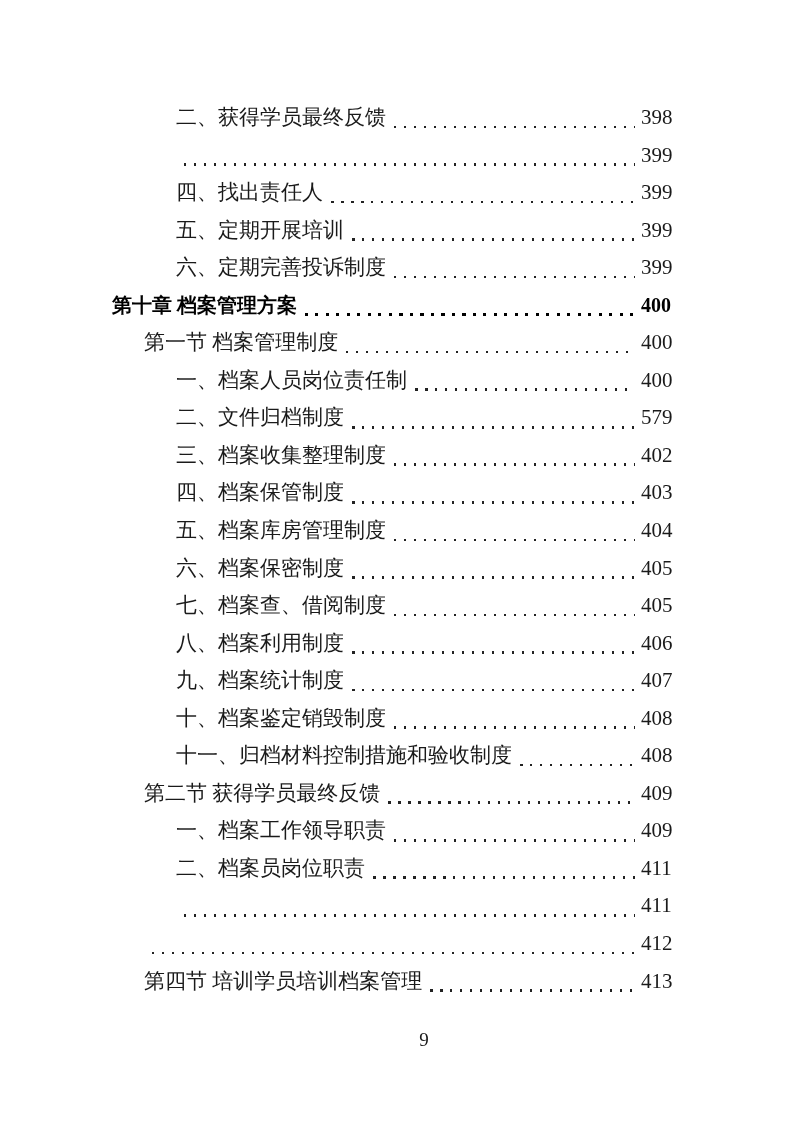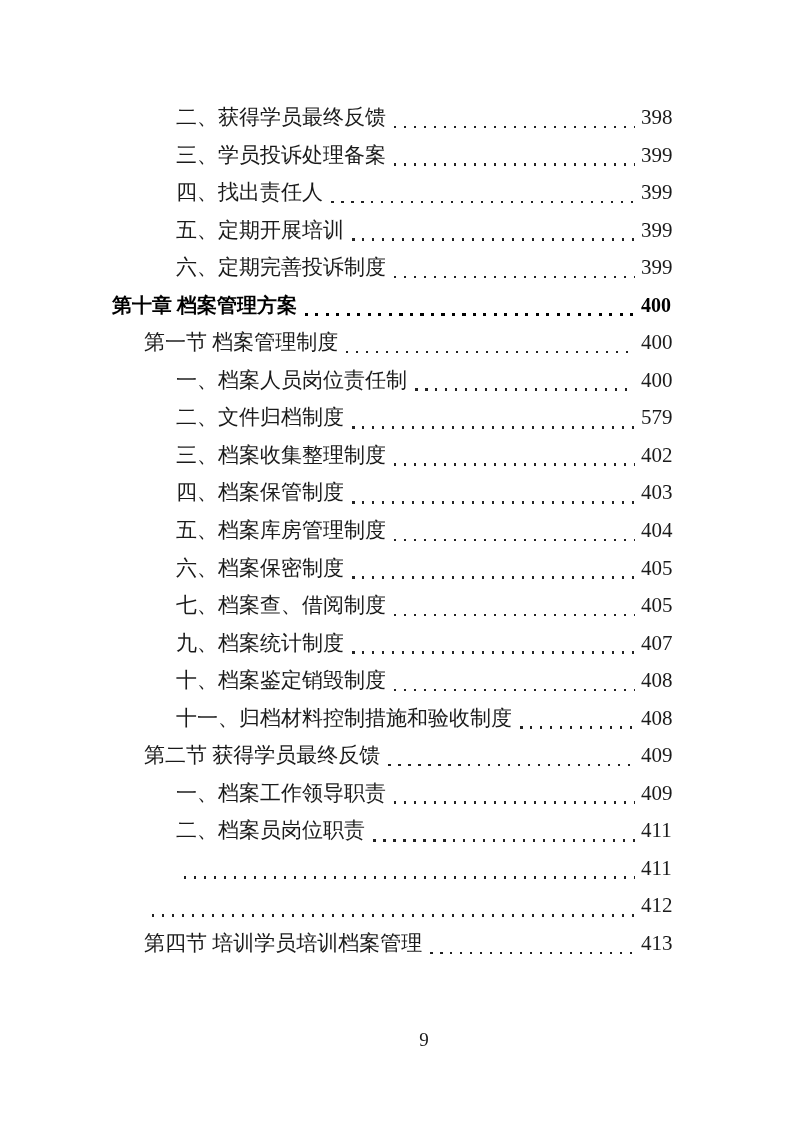--- a/index.html
+++ b/index.html
@@ -67,21 +67,20 @@
 </head>
 <body>
 
 <div class="toc">
     <div class="toc-row level-item">
     <span class="toc-title">二、获得学员最终反馈</span>
     <span class="toc-dots"></span>
     <span class="toc-page">398</span>
   </div>
     <div class="toc-row level-item">
-    <span class="toc-title">三、学员投诉处理备案</span>
     <span class="toc-dots"></span>
     <span class="toc-page">399</span>
   </div>
     <div class="toc-row level-item">
     <span class="toc-title">四、找出责任人</span>
     <span class="toc-dots"></span>
     <span class="toc-page">399</span>
   </div>
     <div class="toc-row level-item">
     <span class="toc-title">五、定期开展培训</span>
@@ -132,20 +131,25 @@
     <span class="toc-title">六、档案保密制度</span>
     <span class="toc-dots"></span>
     <span class="toc-page">405</span>
   </div>
     <div class="toc-row level-item">
     <span class="toc-title">七、档案查、借阅制度</span>
     <span class="toc-dots"></span>
     <span class="toc-page">405</span>
   </div>
     <div class="toc-row level-item">
+    <span class="toc-title">八、档案利用制度</span>
+    <span class="toc-dots"></span>
+    <span class="toc-page">406</span>
+  </div>
+    <div class="toc-row level-item">
     <span class="toc-title">九、档案统计制度</span>
     <span class="toc-dots"></span>
     <span class="toc-page">407</span>
   </div>
     <div class="toc-row level-item">
     <span class="toc-title">十、档案鉴定销毁制度</span>
     <span class="toc-dots"></span>
     <span class="toc-page">408</span>
   </div>
     <div class="toc-row level-item">

